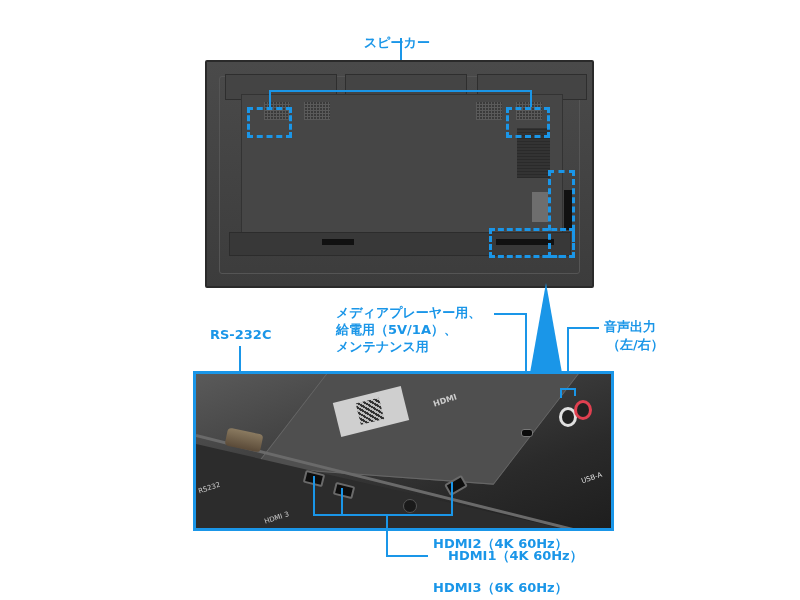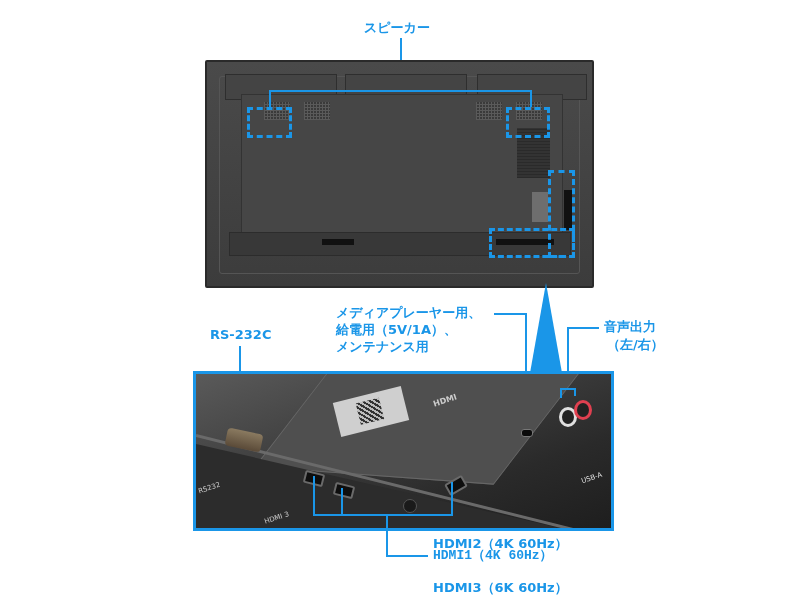--- a/index.html
+++ b/index.html
@@ -47,21 +47,21 @@
   .cu-text { position:absolute; color:#aaa; font-size:7px; font-family:"DejaVu Sans",sans-serif; transform:rotate(-18deg); }
 
   
   #pointer { position:absolute; left:530px; top:283px; width:0; height:0;
              border-left:16px solid transparent; border-right:16px solid transparent;
              border-bottom:90px solid #1a96e8; }
 </style>
 </head>
 <body>
 
-<div class="label" style="left:364px;top:20px;text-align:right;">スピーカー</div>
+<div class="label" style="left:364px;top:35px;text-align:right;">スピーカー</div>
 <div class="line" style="left:400px;top:38px;width:2px;height:53px;"></div>
 
 <div id="tv">
   <div class="tv-frame"></div>
   <div class="tv-panel" style="left:18px;top:12px;width:110px;height:24px;"></div>
   <div class="tv-panel" style="left:138px;top:12px;width:120px;height:24px;"></div>
   <div class="tv-panel" style="left:270px;top:12px;width:108px;height:24px;"></div>
   <div class="tv-inner">
     <div class="grille" style="left:22px;top:7px;"></div>
     <div class="grille" style="left:62px;top:7px;"></div>
@@ -127,15 +127,15 @@
 <div class="line" style="left:560px;top:388px;width:2px;height:10px;"></div>
 <div class="line" style="left:574px;top:388px;width:2px;height:8px;"></div>
 
 <div class="line" style="left:313px;top:476px;width:2px;height:40px;"></div>
 <div class="line" style="left:341px;top:488px;width:2px;height:28px;"></div>
 <div class="line" style="left:451px;top:482px;width:2px;height:34px;"></div>
 <div class="line" style="left:313px;top:514px;width:140px;height:2px;"></div>
 <div class="line" style="left:386px;top:514px;width:2px;height:43px;"></div>
 <div class="line" style="left:386px;top:555px;width:42px;height:2px;"></div>
 
-<div class="label" style="left:433px;top:548px;font-family:Liberation Mono, monospace;">HDMI1（4K 60Hz）</div>
+<div class="label" style="left:448px;top:548px;">HDMI1（4K 60Hz）</div>
 <div class="label" style="left:433px;top:536px;">HDMI2（4K 60Hz）</div>
 <div class="label" style="left:433px;top:580px;">HDMI3（6K 60Hz）</div>
 
 </body></html>

